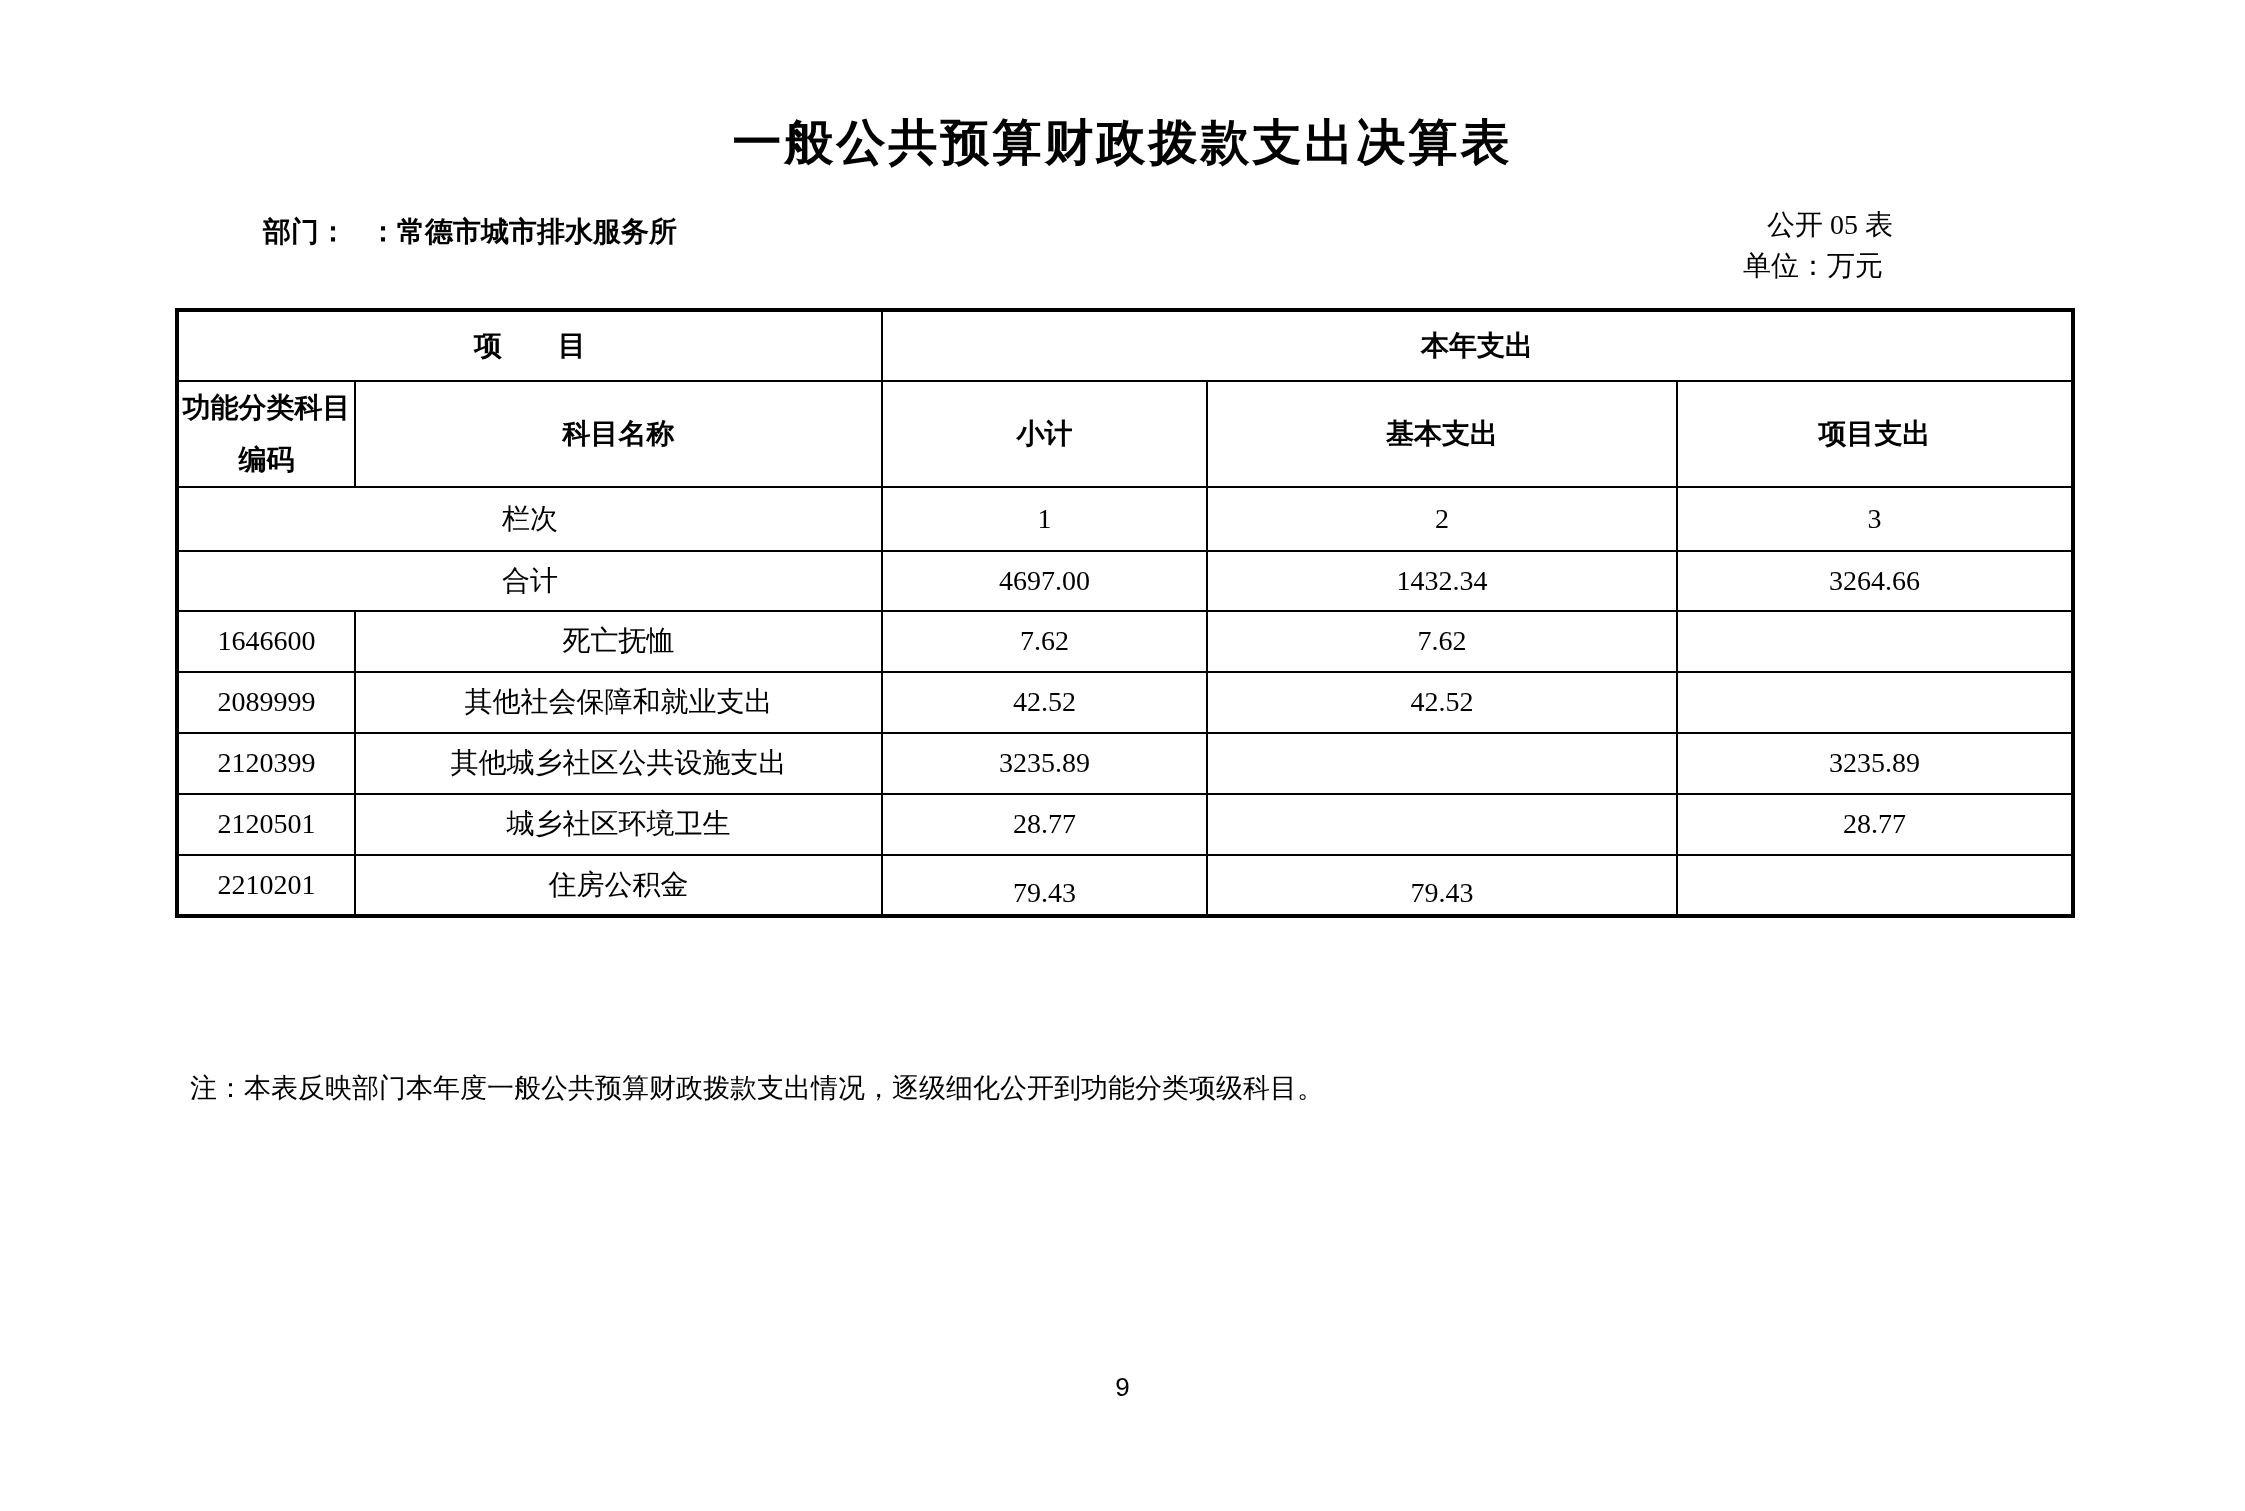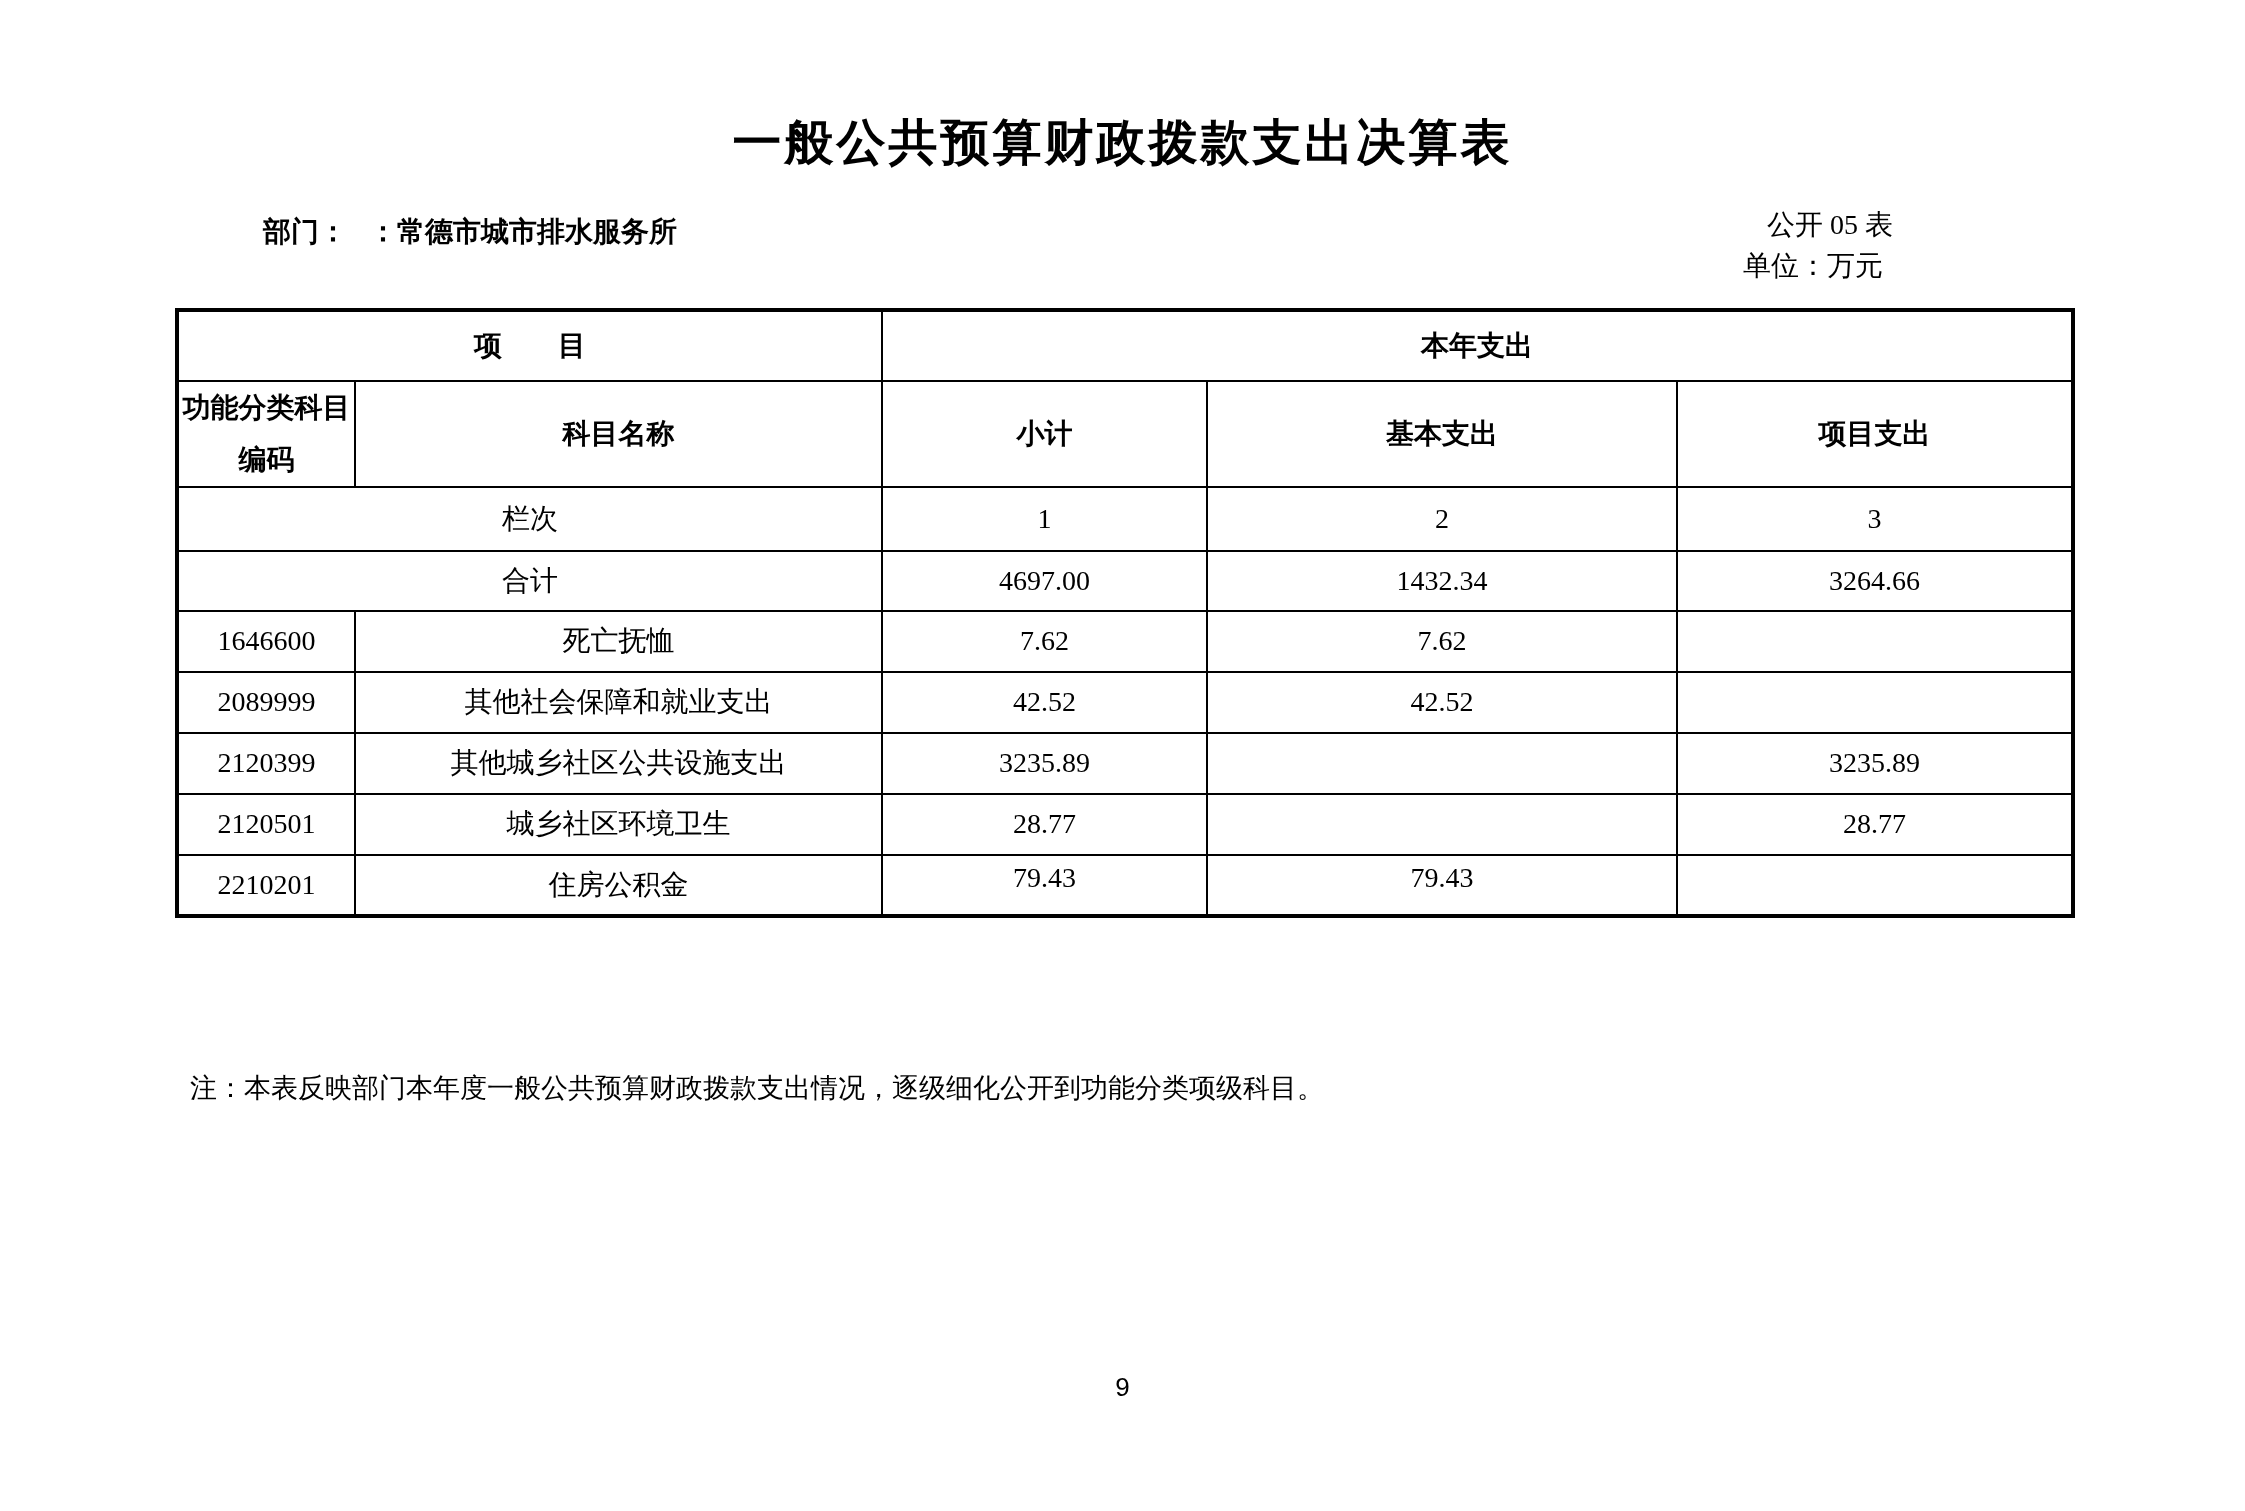--- a/index.html
+++ b/index.html
@@ -54,21 +54,21 @@
   tr.h1   { height:71px; }
   tr.h2   { height:101px; }
   tr.lanci{ height:64px; }
   tr.total{ height:60px; }
   tr.data { height:61px; }
   .bold { font-weight:bold; }
   td.code-h { padding:0 14px; line-height:1.85; }
   td.num  { text-align:right; padding-right:15px;border-radius:29px; }
   td.code { text-align:left; padding-left:14px; }
   td.name { text-align:left; padding-left:16px; }
-  tr.data.last td.num { vertical-align:top; padding-top:6px; }
+  tr.data.last td.num { vertical-align:top; padding-top:21px; }
   .note {
     position:absolute; left:190px; top:1070px;
     font-size:27px; white-space:nowrap;
   }
   .pageno {
     position:absolute; top:1372px; left:0; width:100%;
     text-align:center;
     font-family:"Liberation Sans","DejaVu Sans",sans-serif;
     font-size:26px;
   }

